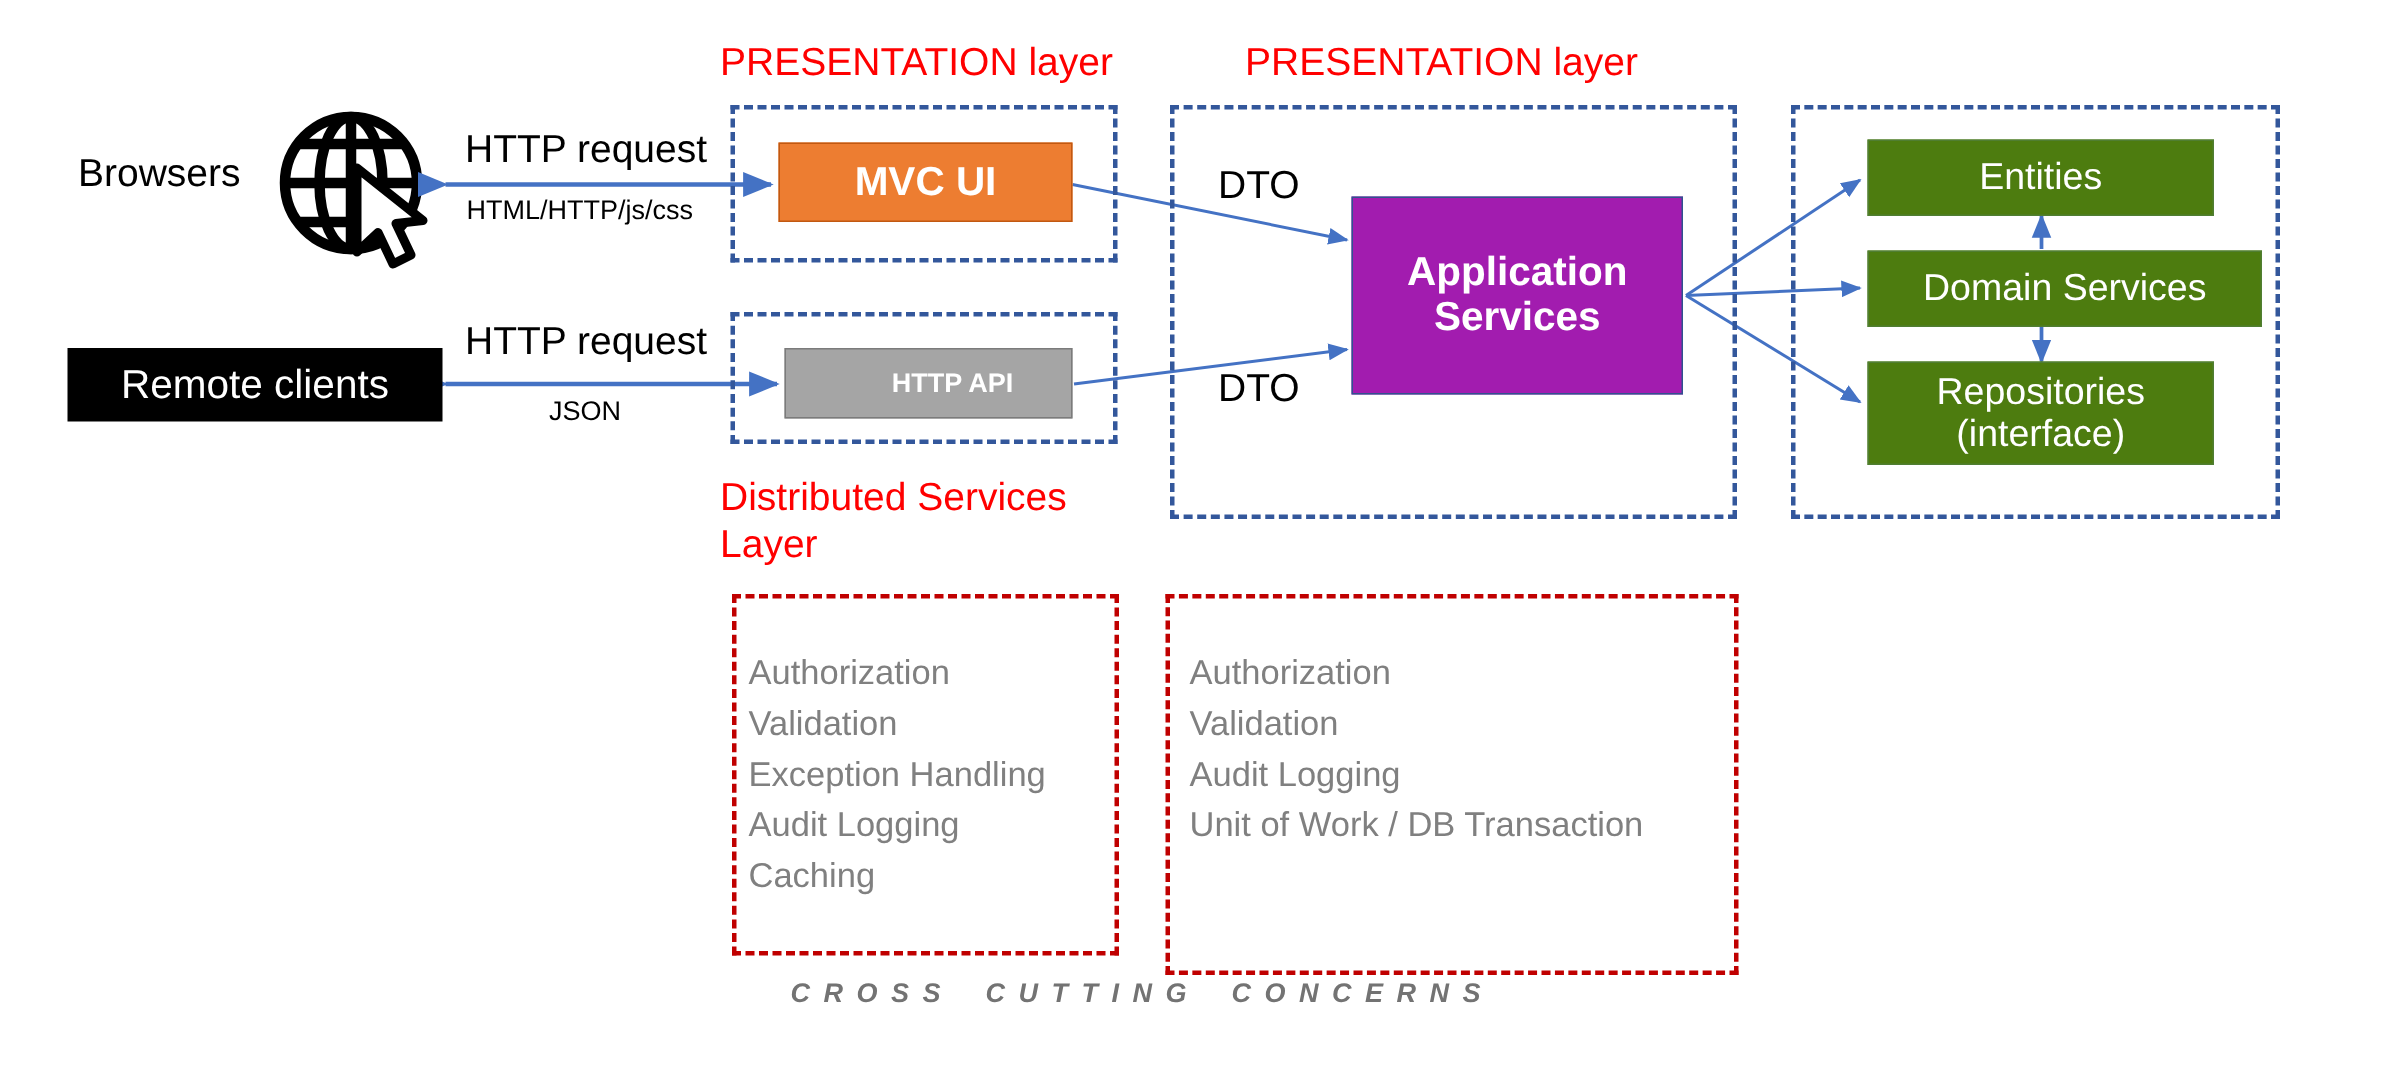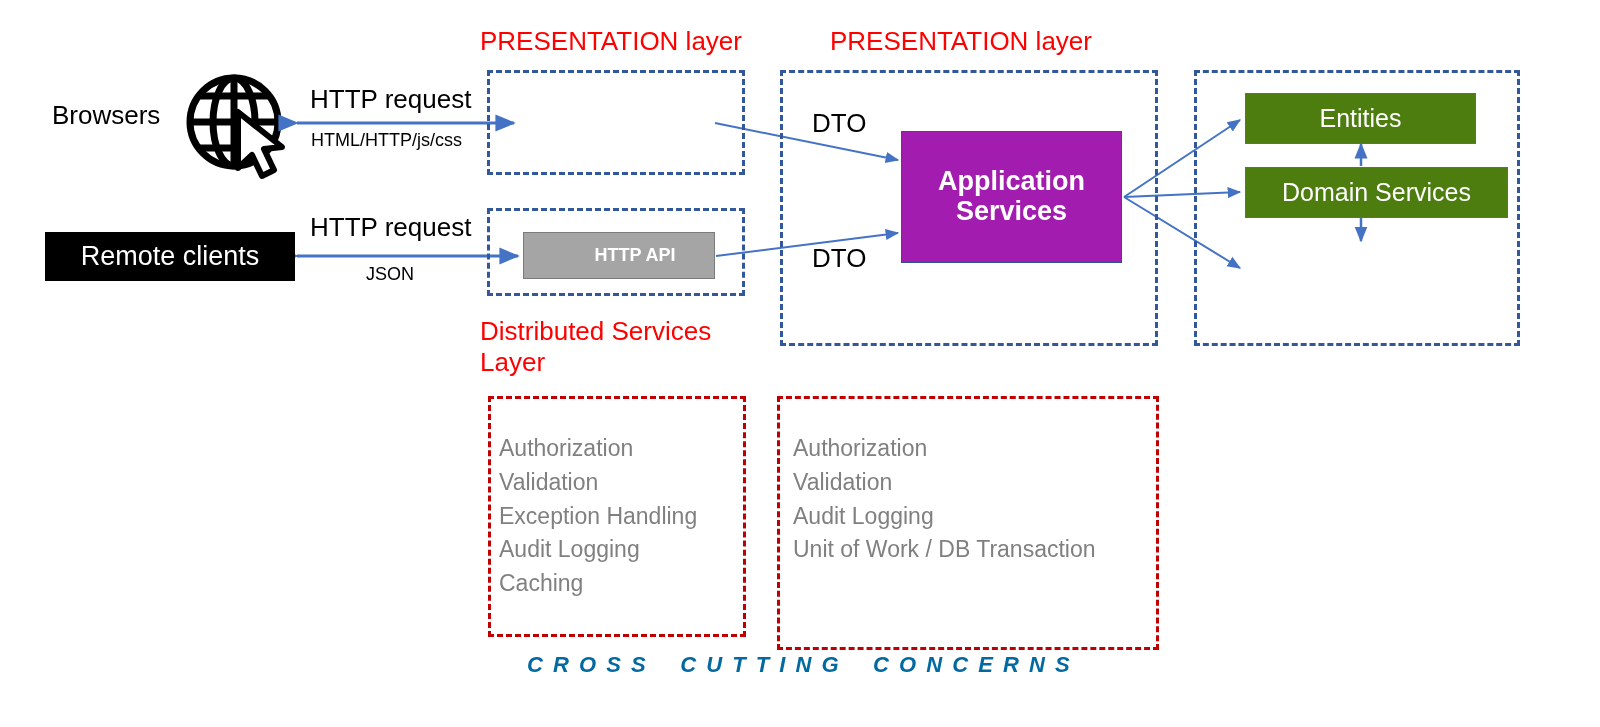--- a/index.html
+++ b/index.html
@@ -29,21 +29,21 @@
 
   
   .lbl{position:absolute;color:#000000;white-space:nowrap;}
   .lbl-big{font-size:26px;}
   .lbl-sm{font-size:18px;}
   .lbl-dto{font-size:26px;}
   .lbl-browsers{font-size:26px;}
 
   
   .cc-list{position:absolute;color:#808080;font-size:23px;line-height:1.47;white-space:pre-line;}
-  .cc-caption{position:absolute;color:#0369a1;font-size:22px;font-style:italic;
+  .cc-caption{position:absolute;color:#737373;font-size:18px;font-style:italic;
               font-weight:bold;letter-spacing:2px;white-space:pre;}
 </style>
 </head>
 <body>
 
 <div class="stage">
 
   <svg class="layer" viewBox="0 0 1600 727">
     <defs>
       <marker id="ah" markerWidth="7" markerHeight="7" refX="6.2" refY="3.2" orient="auto">
@@ -89,28 +89,31 @@
   <div class="layer-title abs" style="left:480px;top:26px;width:280px;">PRESENTATION layer</div>
   <div class="layer-title abs" style="left:830px;top:26px;width:280px;">PRESENTATION layer</div>
   <div class="layer-title abs" style="left:480px;top:316px;width:280px;">Distributed Services
 Layer</div>
 
   <div class="dashbox" style="left:487px;top:70px;width:258px;height:105px;"></div>
   <div class="dashbox" style="left:487px;top:208px;width:258px;height:88px;"></div>
   <div class="dashbox" style="left:780px;top:70px;width:378px;height:276px;"></div>
   <div class="dashbox" style="left:1194px;top:70px;width:326px;height:276px;"></div>
 
+  <div class="comp comp-mvc" style="left:519px;top:95px;width:196px;height:53px;">MVC UI</div>
 
   <div class="comp comp-api" style="left:523px;top:232px;width:192px;height:47px;">HTTP API</div>
 
   <div class="comp comp-app" style="left:901px;top:131px;width:221px;height:132px;white-space:pre-line;">Application
 Services</div>
 
   <div class="comp comp-green" style="left:1245px;top:93px;width:231px;height:51px;">Entities</div>
   <div class="comp comp-green" style="left:1245px;top:167px;width:263px;height:51px;">Domain Services</div>
+  <div class="comp comp-green" style="left:1245px;top:241px;width:231px;height:69px;white-space:pre-line;">Repositories
+(interface)</div>
 
   <div class="comp comp-black" style="left:45px;top:232px;width:250px;height:49px;">Remote clients</div>
 
   <div class="lbl lbl-browsers" style="left:52px;top:100px;">Browsers</div>
 
   <div class="lbl lbl-big" style="left:310px;top:84px;">HTTP request</div>
   <div class="lbl lbl-sm" style="left:311px;top:130px;">HTML/HTTP/js/css</div>
 
   <div class="lbl lbl-big" style="left:310px;top:212px;">HTTP request</div>
   <div class="lbl lbl-sm" style="left:366px;top:264px;">JSON</div>

